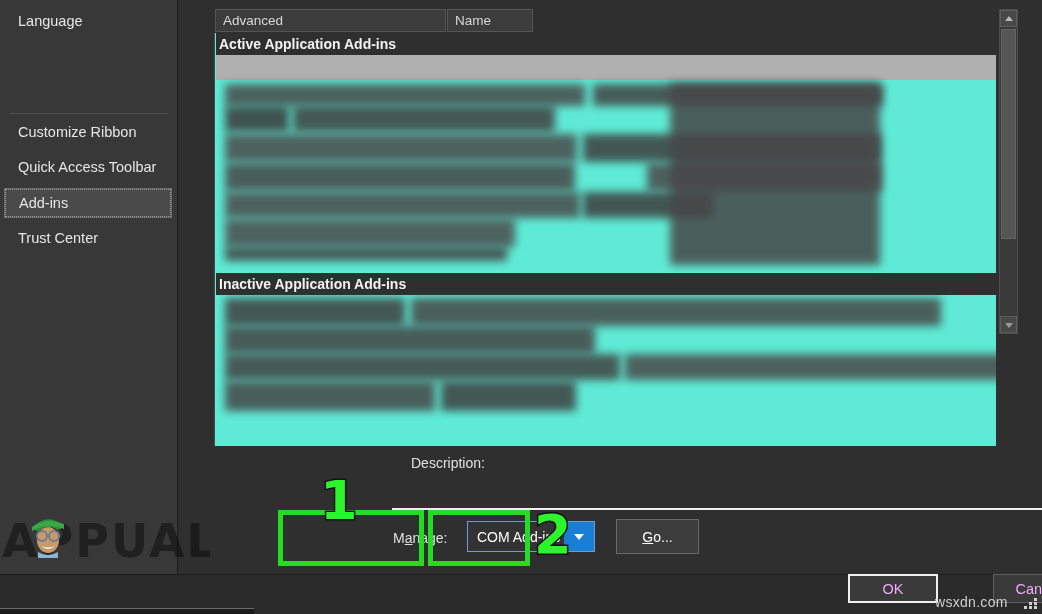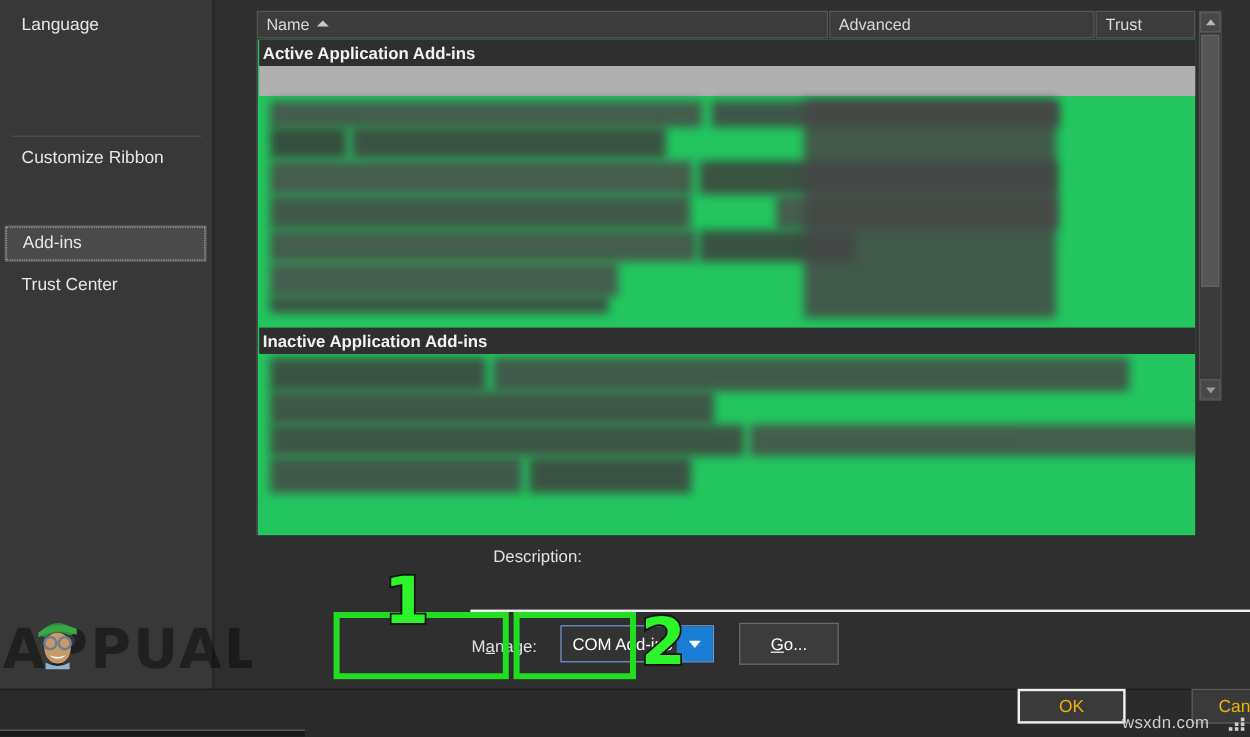--- a/index.html
+++ b/index.html
@@ -96,21 +96,21 @@
     border-bottom: 5px solid #c9c9c9;
     vertical-align: 3px;
   }
 
   
   #list-body {
     position: absolute;
     left: 35px; top: 33px;
     width: 782px;
     height: 413px;
-    background: #22c55e;
+    background: #5eead4;
     border-left: 1px solid #4a4a4a;
     overflow: hidden;
   }
   .group-head {
     position: absolute;
     left: 1px;
     width: 781px;
     height: 22px;
     line-height: 22px;
     padding-left: 3px;
@@ -276,21 +276,21 @@
     width: 1042px;
     height: 40px;
     background: #2b2b2b;
     border-top: 1px solid #1c1c1c;
   }
   .dlg-btn {
     position: absolute;
     top: 574px;
     height: 29px;
     background: #3a3a3a;
-    color: #eab308;
+    color: #f0abfc;
     font-size: 14.5px;
     display: flex;
     align-items: center;
     justify-content: center;
     font-family: "Liberation Sans", sans-serif;
   }
   #ok-button {
     left: 848px;
     width: 90px;
     border: 2px solid #f0f0f0;
@@ -353,35 +353,33 @@
 </style>
 </head>
 <body>
 
 <div id="screen">
 
   <div id="sidebar">
     <div class="nav-item" style="top:6px"><span>Language</span></div>
     <div class="nav-sep" style="top:113px"></div>
     <div class="nav-item" style="top:117px"><span>Customize Ribbon</span></div>
+    <div class="nav-item" style="top:152px"><span>Quick Access Toolbar</span></div>
     <div class="nav-item selected" style="top:188px"><span>Add-ins</span></div>
     <div class="nav-item" style="top:223px"><span>Trust Center</span></div>
   </div>
 
   <div id="main">
 
     <div id="list-header">
-      <div class="col-head col-name">
-        <span>Name</span><span class="sort-arrow"></span>
-      </div>
       <div class="col-head col-location">
         <span>Advanced</span>
       </div>
       <div class="col-head col-type">
-        <span>Trust</span>
+        <span>Name</span>
       </div>
     </div>
 
     <div id="list-body">
 
       <div class="group-head" style="top:0px">
         <span>Active Application Add-ins</span>
       </div>
 
       <div class="sel-row" style="top:22px"></div>

